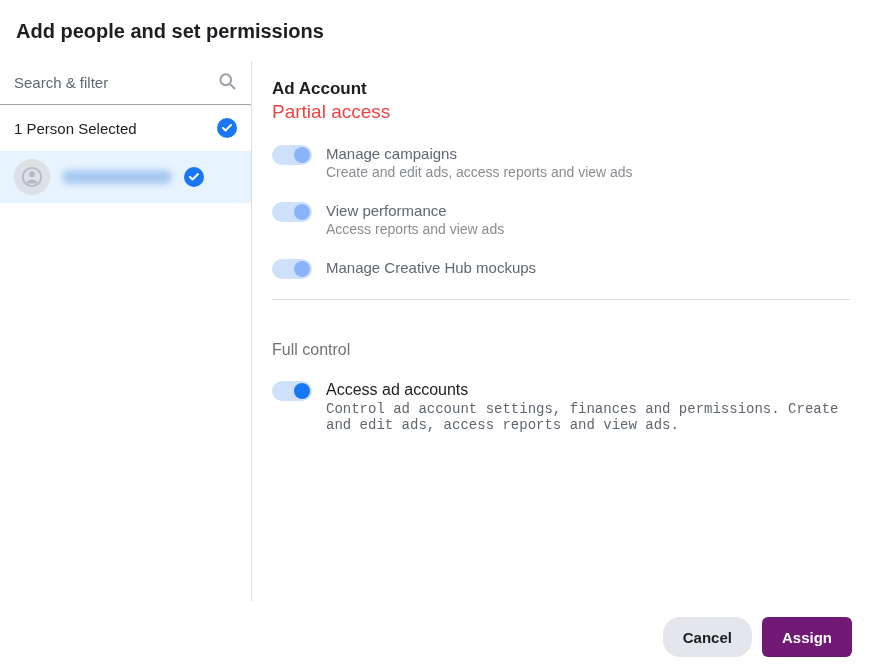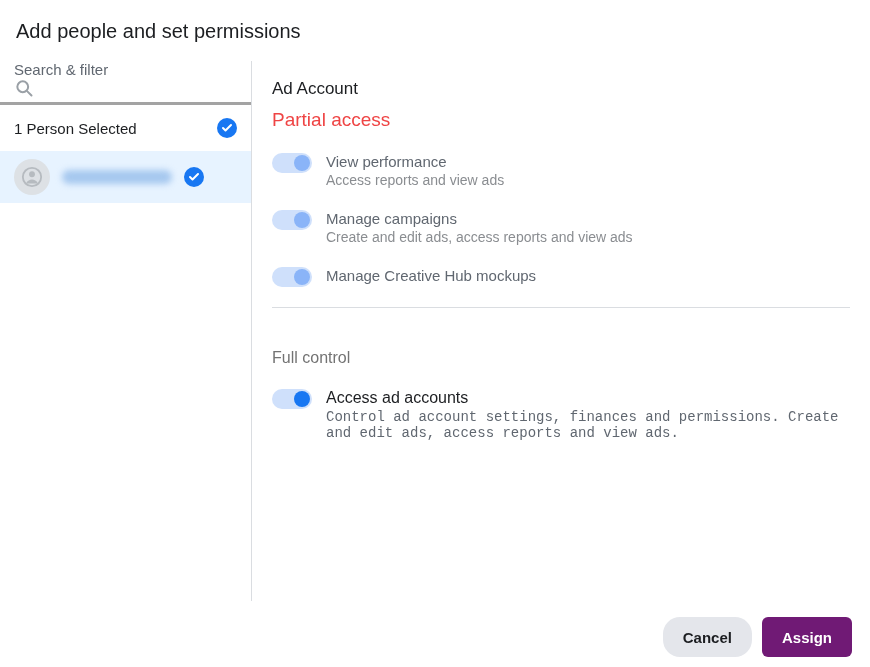--- a/index.html
+++ b/index.html
@@ -6,39 +6,39 @@
   body {
     font-family: Helvetica, Arial, sans-serif;
     background: #fff;
     width: 870px;
     height: 667px;
     overflow: hidden;
     position: relative;
   }
   .page-title {
     font-size: 20px;
-    font-weight: 400;
+    font-weight: 700;
     color: #1c1e21;
     padding: 20px 16px 18px;
   }
   .main {
     display: flex;
     height: 540px;
   }
   
   .left {
     width: 252px;
     border-right: 1px solid #dadde1;
   }
   .search-row {
     display: flex;
+    align-items: center;
     padding: 0 14px;
     height: 44px;
-    border-bottom: 3px solid #a3a3a3;
-    flex-direction: column;
+    border-bottom: 1px solid #a3a3a3;
   }
   .search-input {
     flex: 1;
     border: none;
     outline: none;
     font-size: 15px;
     color: #606770;
     background: transparent;
   }
   .search-input::placeholder { color: #606770; }
@@ -86,23 +86,23 @@
     max-width: 110px;
   }
   
   .right {
     flex: 1;
     padding: 18px 20px 0 20px;
     overflow-y: auto;
   }
   .section-title {
     font-size: 17px;
-    font-weight: 400;
-    color: #1c1e21;
-    margin-bottom: 10px;
+    font-weight: 700;
+    color: #1c1e21;
+    margin-bottom: 2px;
   }
   .section-sub {
     font-size: 19px;
     color: #ef4444;
     margin-bottom: 14px;
   }
   .perm-row {
     display: flex;
     gap: 14px;
     padding: 8px 0 14px 0;
@@ -221,32 +221,32 @@
 
   <div class="right">
     <div class="section-title">Ad Account</div>
     <div class="section-sub">Partial access</div>
 
     <div class="perm-row">
       <div class="toggle on light">
           <div class="knob"></div>
         </div>
       <div class="perm-text">
+        <div class="perm-title">Manage campaigns</div>
+        <div class="perm-desc">Create and edit ads, access reports and view ads</div>
+      </div>
+    </div>
+
+    <div class="perm-row">
+      <div class="toggle on light">
+          <div class="knob"></div>
+        </div>
+      <div class="perm-text">
         <div class="perm-title">View performance</div>
         <div class="perm-desc">Access reports and view ads</div>
-      </div>
-    </div>
-
-    <div class="perm-row">
-      <div class="toggle on light">
-          <div class="knob"></div>
-        </div>
-      <div class="perm-text">
-        <div class="perm-title">Manage campaigns</div>
-        <div class="perm-desc">Create and edit ads, access reports and view ads</div>
       </div>
     </div>
 
     <div class="perm-row">
       <div class="toggle on light">
           <div class="knob"></div>
         </div>
       <div class="perm-text">
         <div class="perm-title">Manage Creative Hub mockups</div>
       </div>

